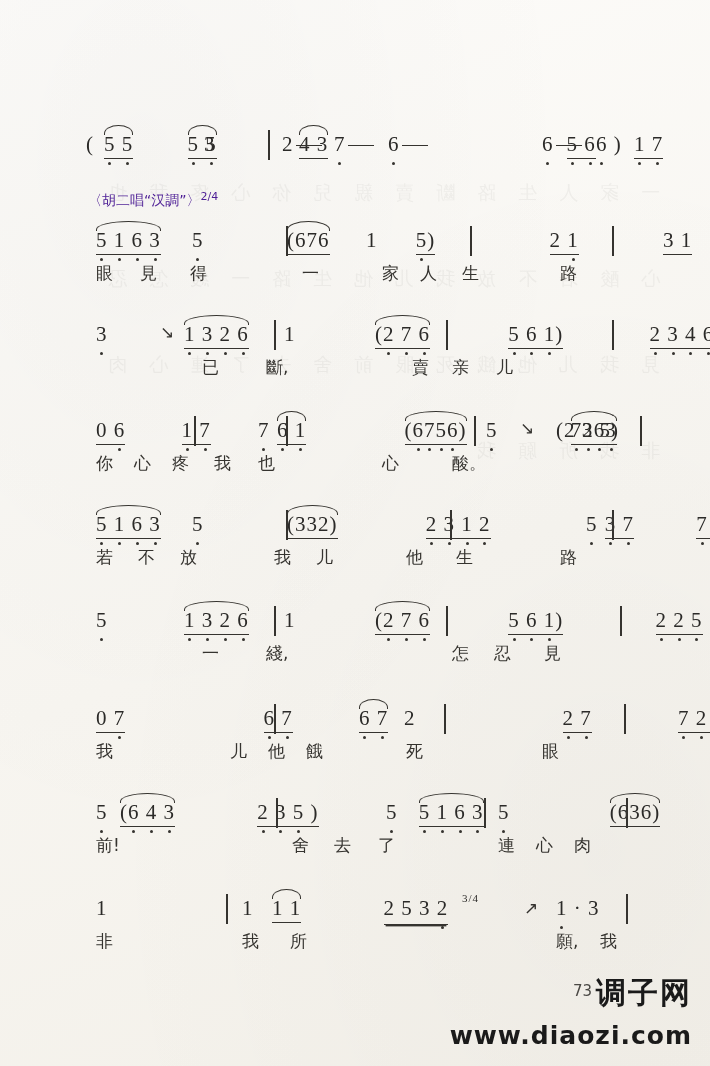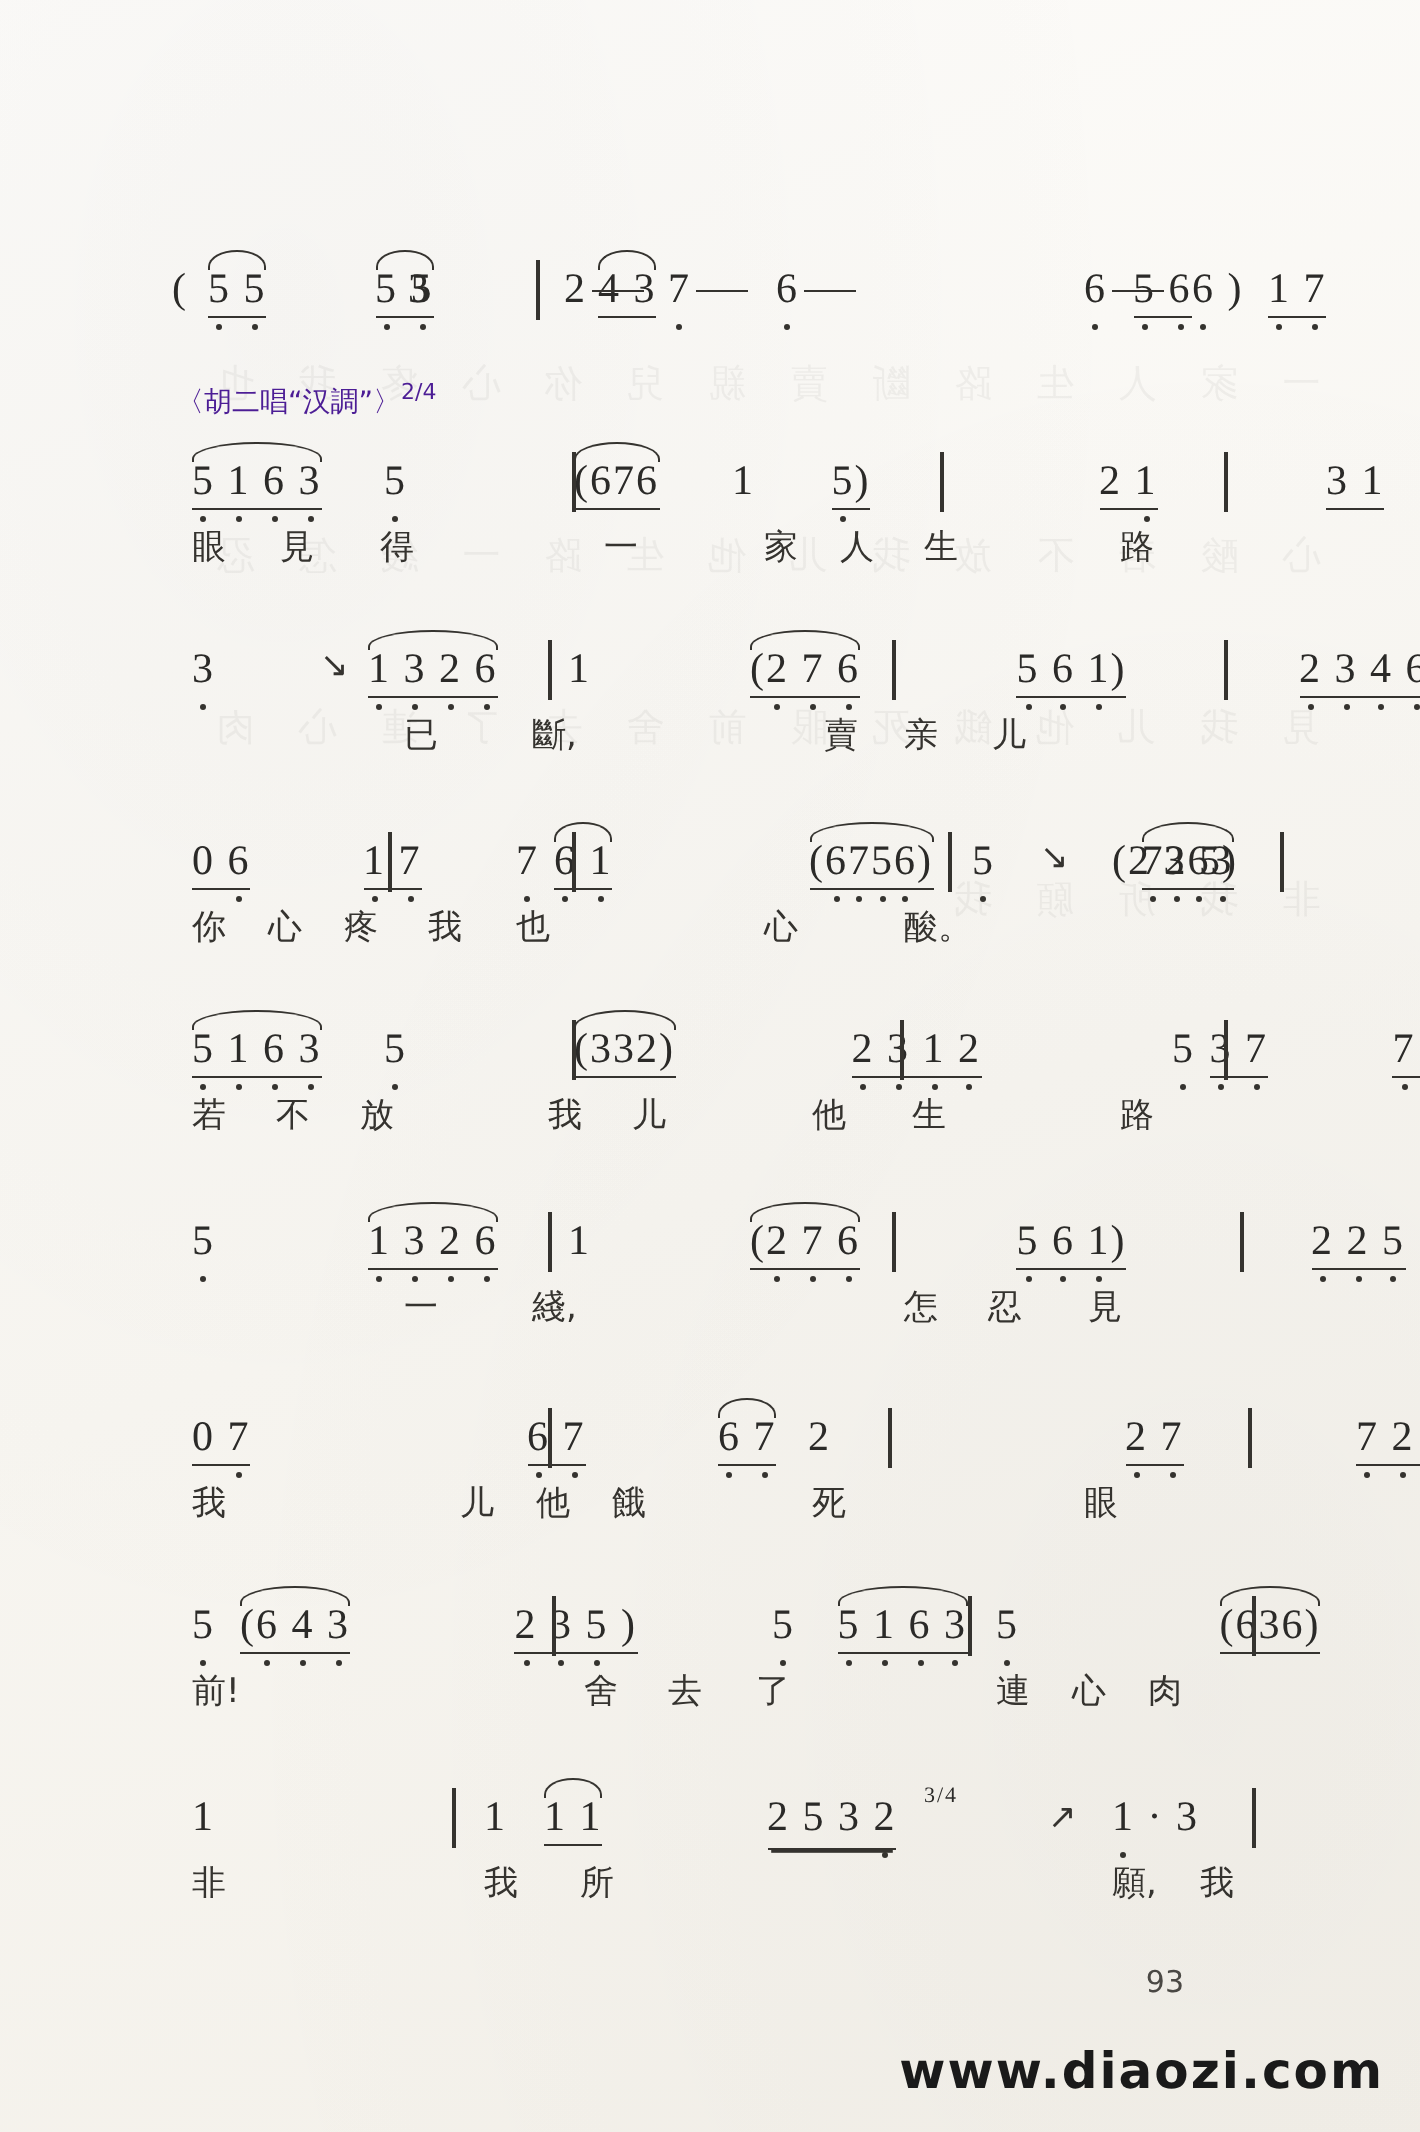--- a/index.html
+++ b/index.html
@@ -385,16 +385,17 @@
       <span class="cell" style="left:290px;">所</span>
       <span class="cell" style="left:556px;">願,</span>
       <span class="cell" style="left:600px;">我</span>
     </div>
   </div>
 
   <div class="arrowdn" style="left:160px; top:322px;">↘</div>
   <div class="arrowdn" style="left:520px; top:418px;">↘</div>
   <div class="arrowdn" style="left:524px; top:898px;">↗</div>
 
-  <div id="page-number">93</div>
+  <div id="page-number">73</div>
+  <div id="brand">调子网</div>
   <div id="brand-url">www.diaozi.com</div>
 
 </div>
 
 </body></html>

